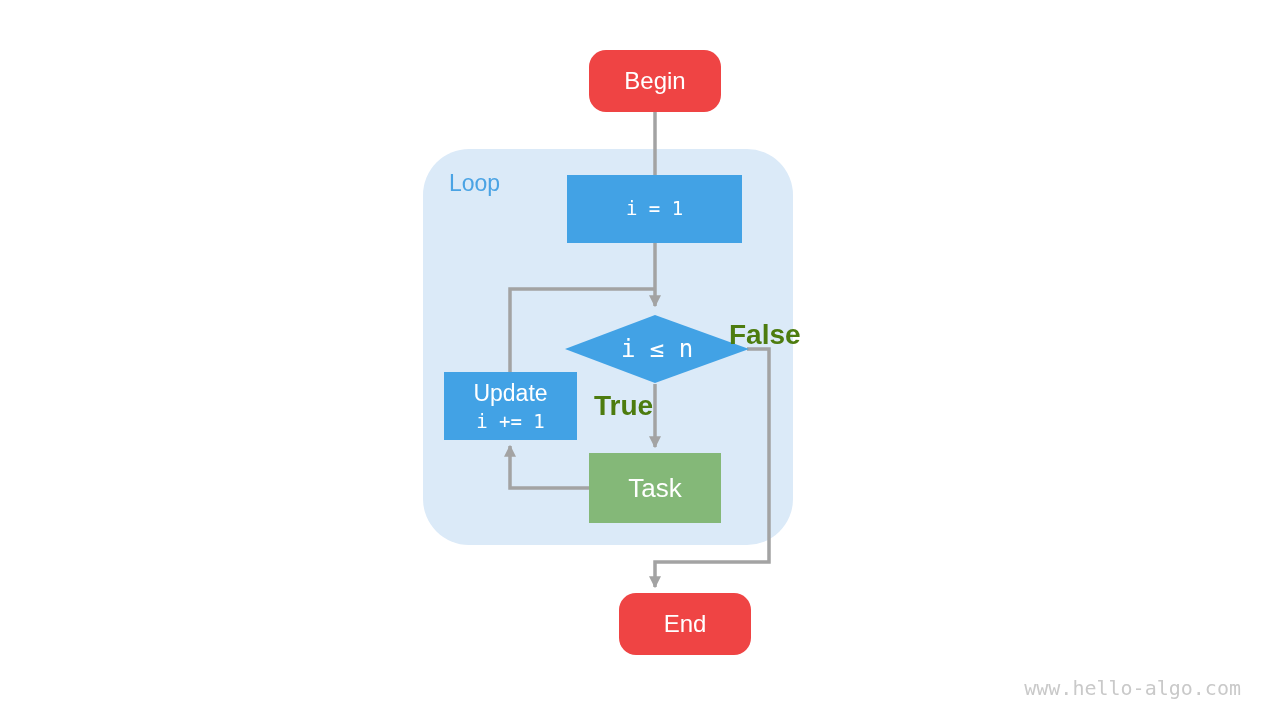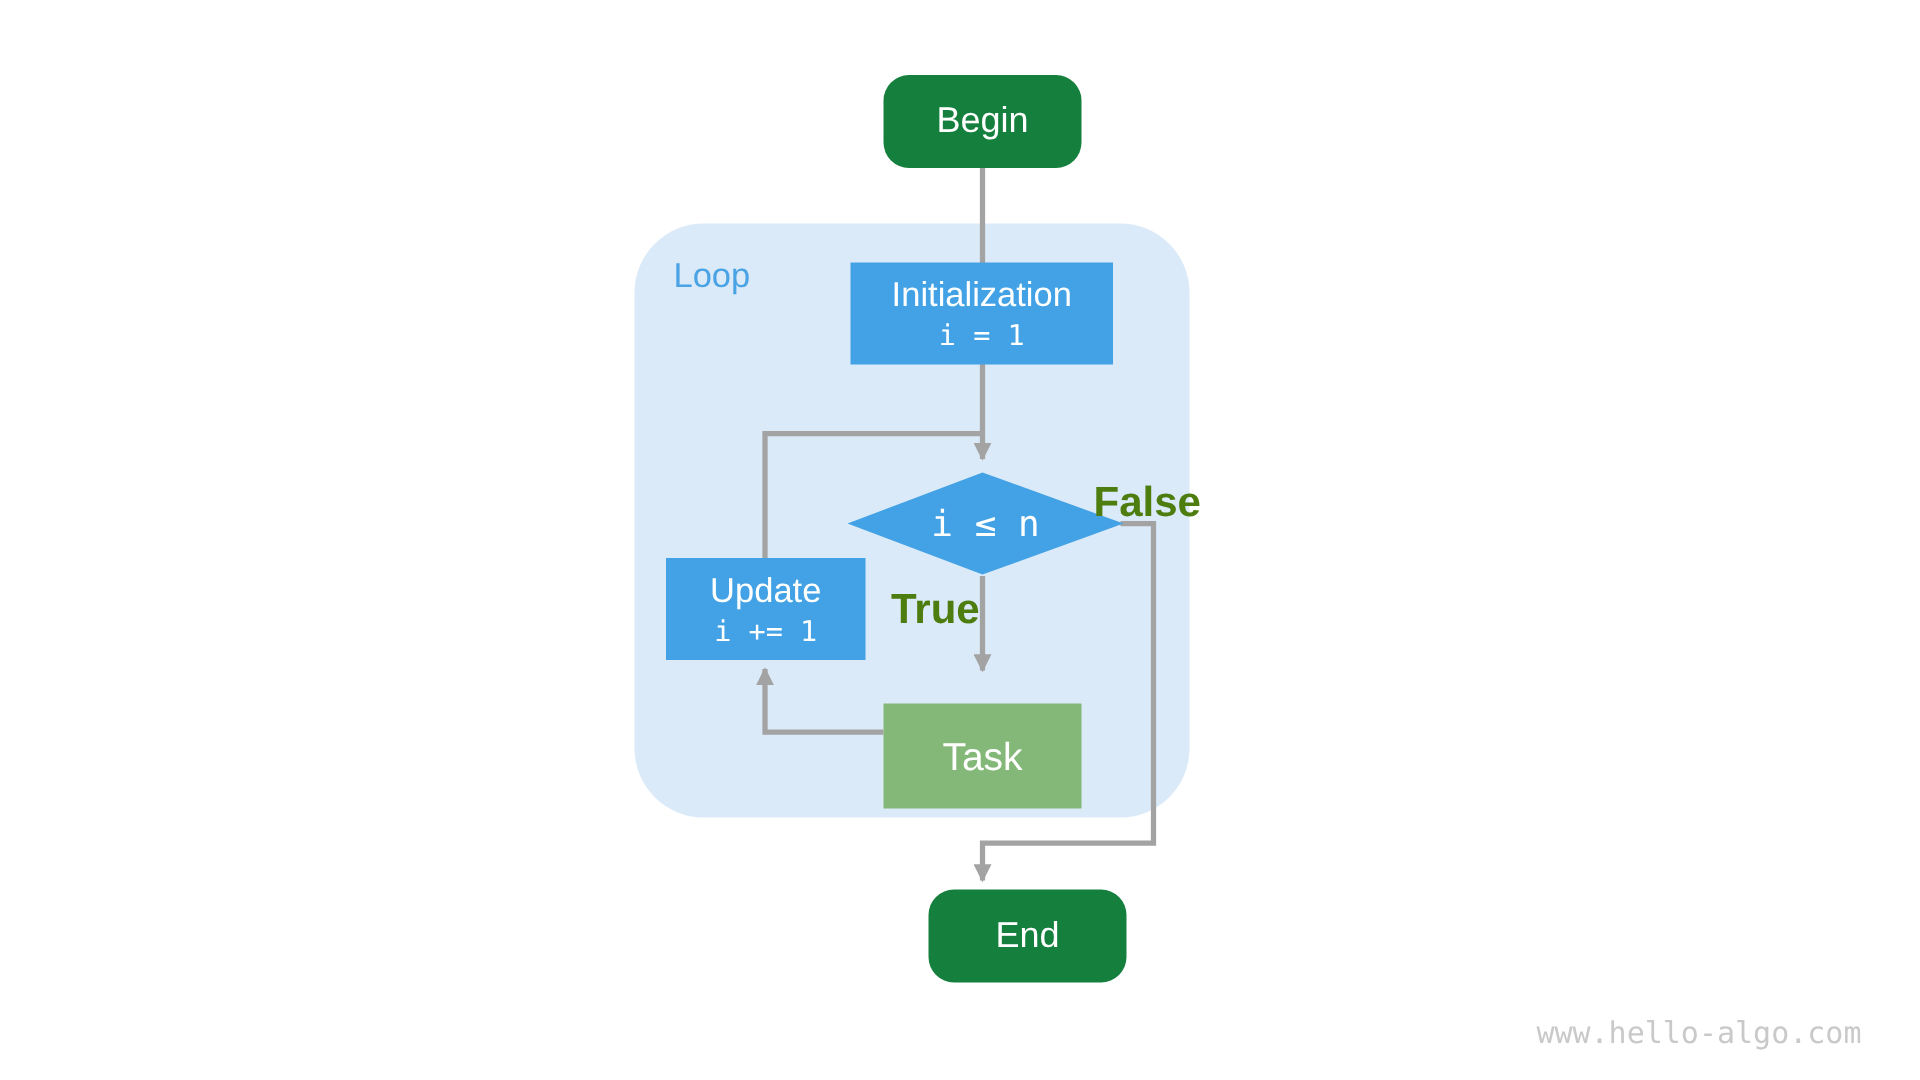--- a/index.html
+++ b/index.html
@@ -13,21 +13,21 @@
   .loop-box {
     position: absolute; left: 423px; top: 149px;
     width: 370px; height: 396px;
     background: #dbeaf8; border-radius: 46px; z-index: 1;
   }
   .edges-svg { position: absolute; left: 0; top: 0; z-index: 2; }
   .node {
     position: absolute; display: flex; align-items: center; justify-content: center;
     color: #ffffff; box-sizing: border-box; z-index: 3; text-align: center;
   }
-  .terminal { background: #15803d; border-radius: 17px; font-size: 24px; }
+  .terminal { background: #ef4444; border-radius: 17px; font-size: 24px; }
   .process { background: #42a2e5; flex-direction: column; line-height: 1.35; font-size: 23px; }
   .task { background: #84b878; font-size: 26px; }
   .code-line { font-family: "DejaVu Sans Mono", monospace; font-size: 19px; }
   .diamond-label {
     position: absolute; left: 565px; top: 315px; width: 184px; height: 68px;
     display: flex; align-items: center; justify-content: center;
     color: #ffffff; font-family: "DejaVu Sans Mono", monospace;
     font-size: 24px; z-index: 3;
   }
   .loop-label {
@@ -73,35 +73,34 @@
     <path d="M747,349 H769 V562 H655 V587" fill="none" stroke-width="3.5" marker-end="url(#arrow)" stroke="#a3a3a3"></path>
 
     <polygon points="655,315 749,349 655,383 565,349" fill="#42a2e5"></polygon>
   </svg>
 
   <div class="node terminal" style="left:589px; top:50px; width:132px; height:62px;">
     <span>Begin</span>
   </div>
 
   <div class="node process" style="left:567px; top:175px; width:175px; height:68px;">
-    <span>Initialization</span>
     <span class="code-line">i = 1</span>
   </div>
 
   <div class="diamond-label">i ≤ n</div>
 
   <div class="edge-label false">False</div>
   <div class="edge-label true">True</div>
 
   <div class="node process" style="left:444px; top:372px; width:133px; height:68px;">
     <span>Update</span>
     <span class="code-line">i += 1</span>
   </div>
 
-  <div class="node task" style="left:589px; top:469px; width:132px; height:70px;">
+  <div class="node task" style="left:589px; top:453px; width:132px; height:70px;">
     <span>Task</span>
   </div>
 
   <div class="node terminal" style="left:589px; top:593px; width:132px; height:62px;margin-left:30px;">
     <span>End</span>
   </div>
 
   <div class="watermark">www.hello-algo.com</div>
 
 </div>

